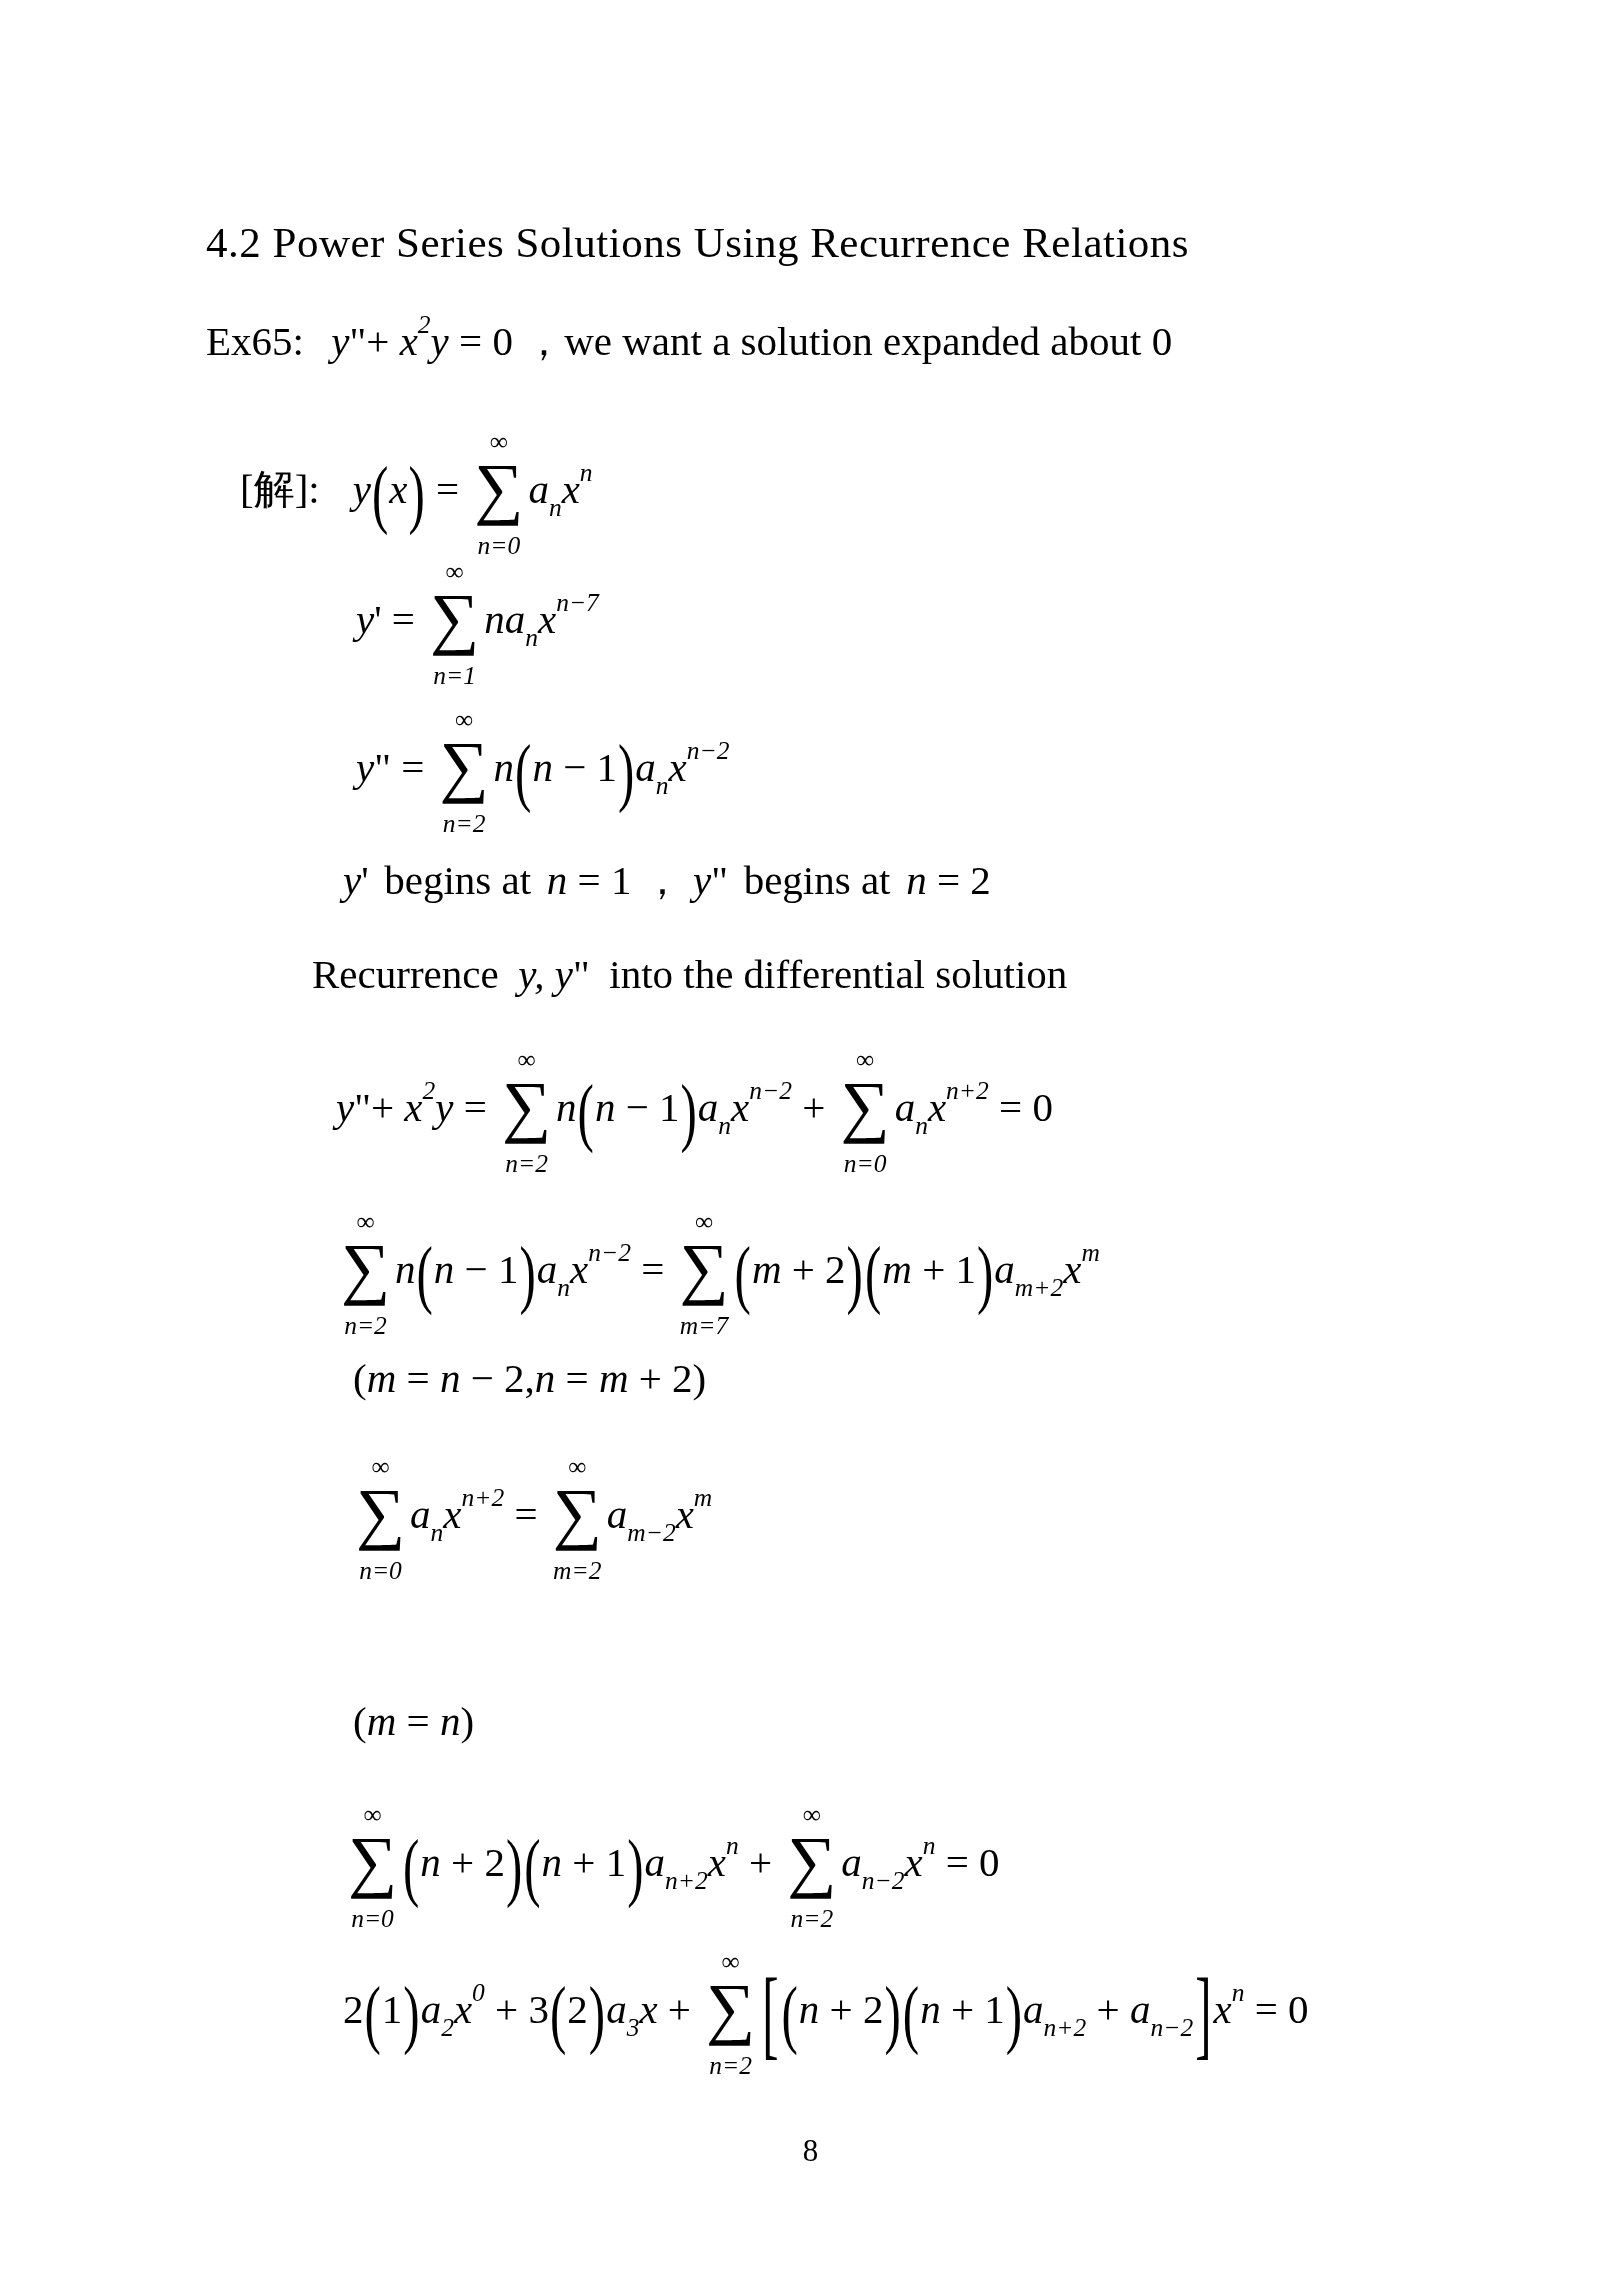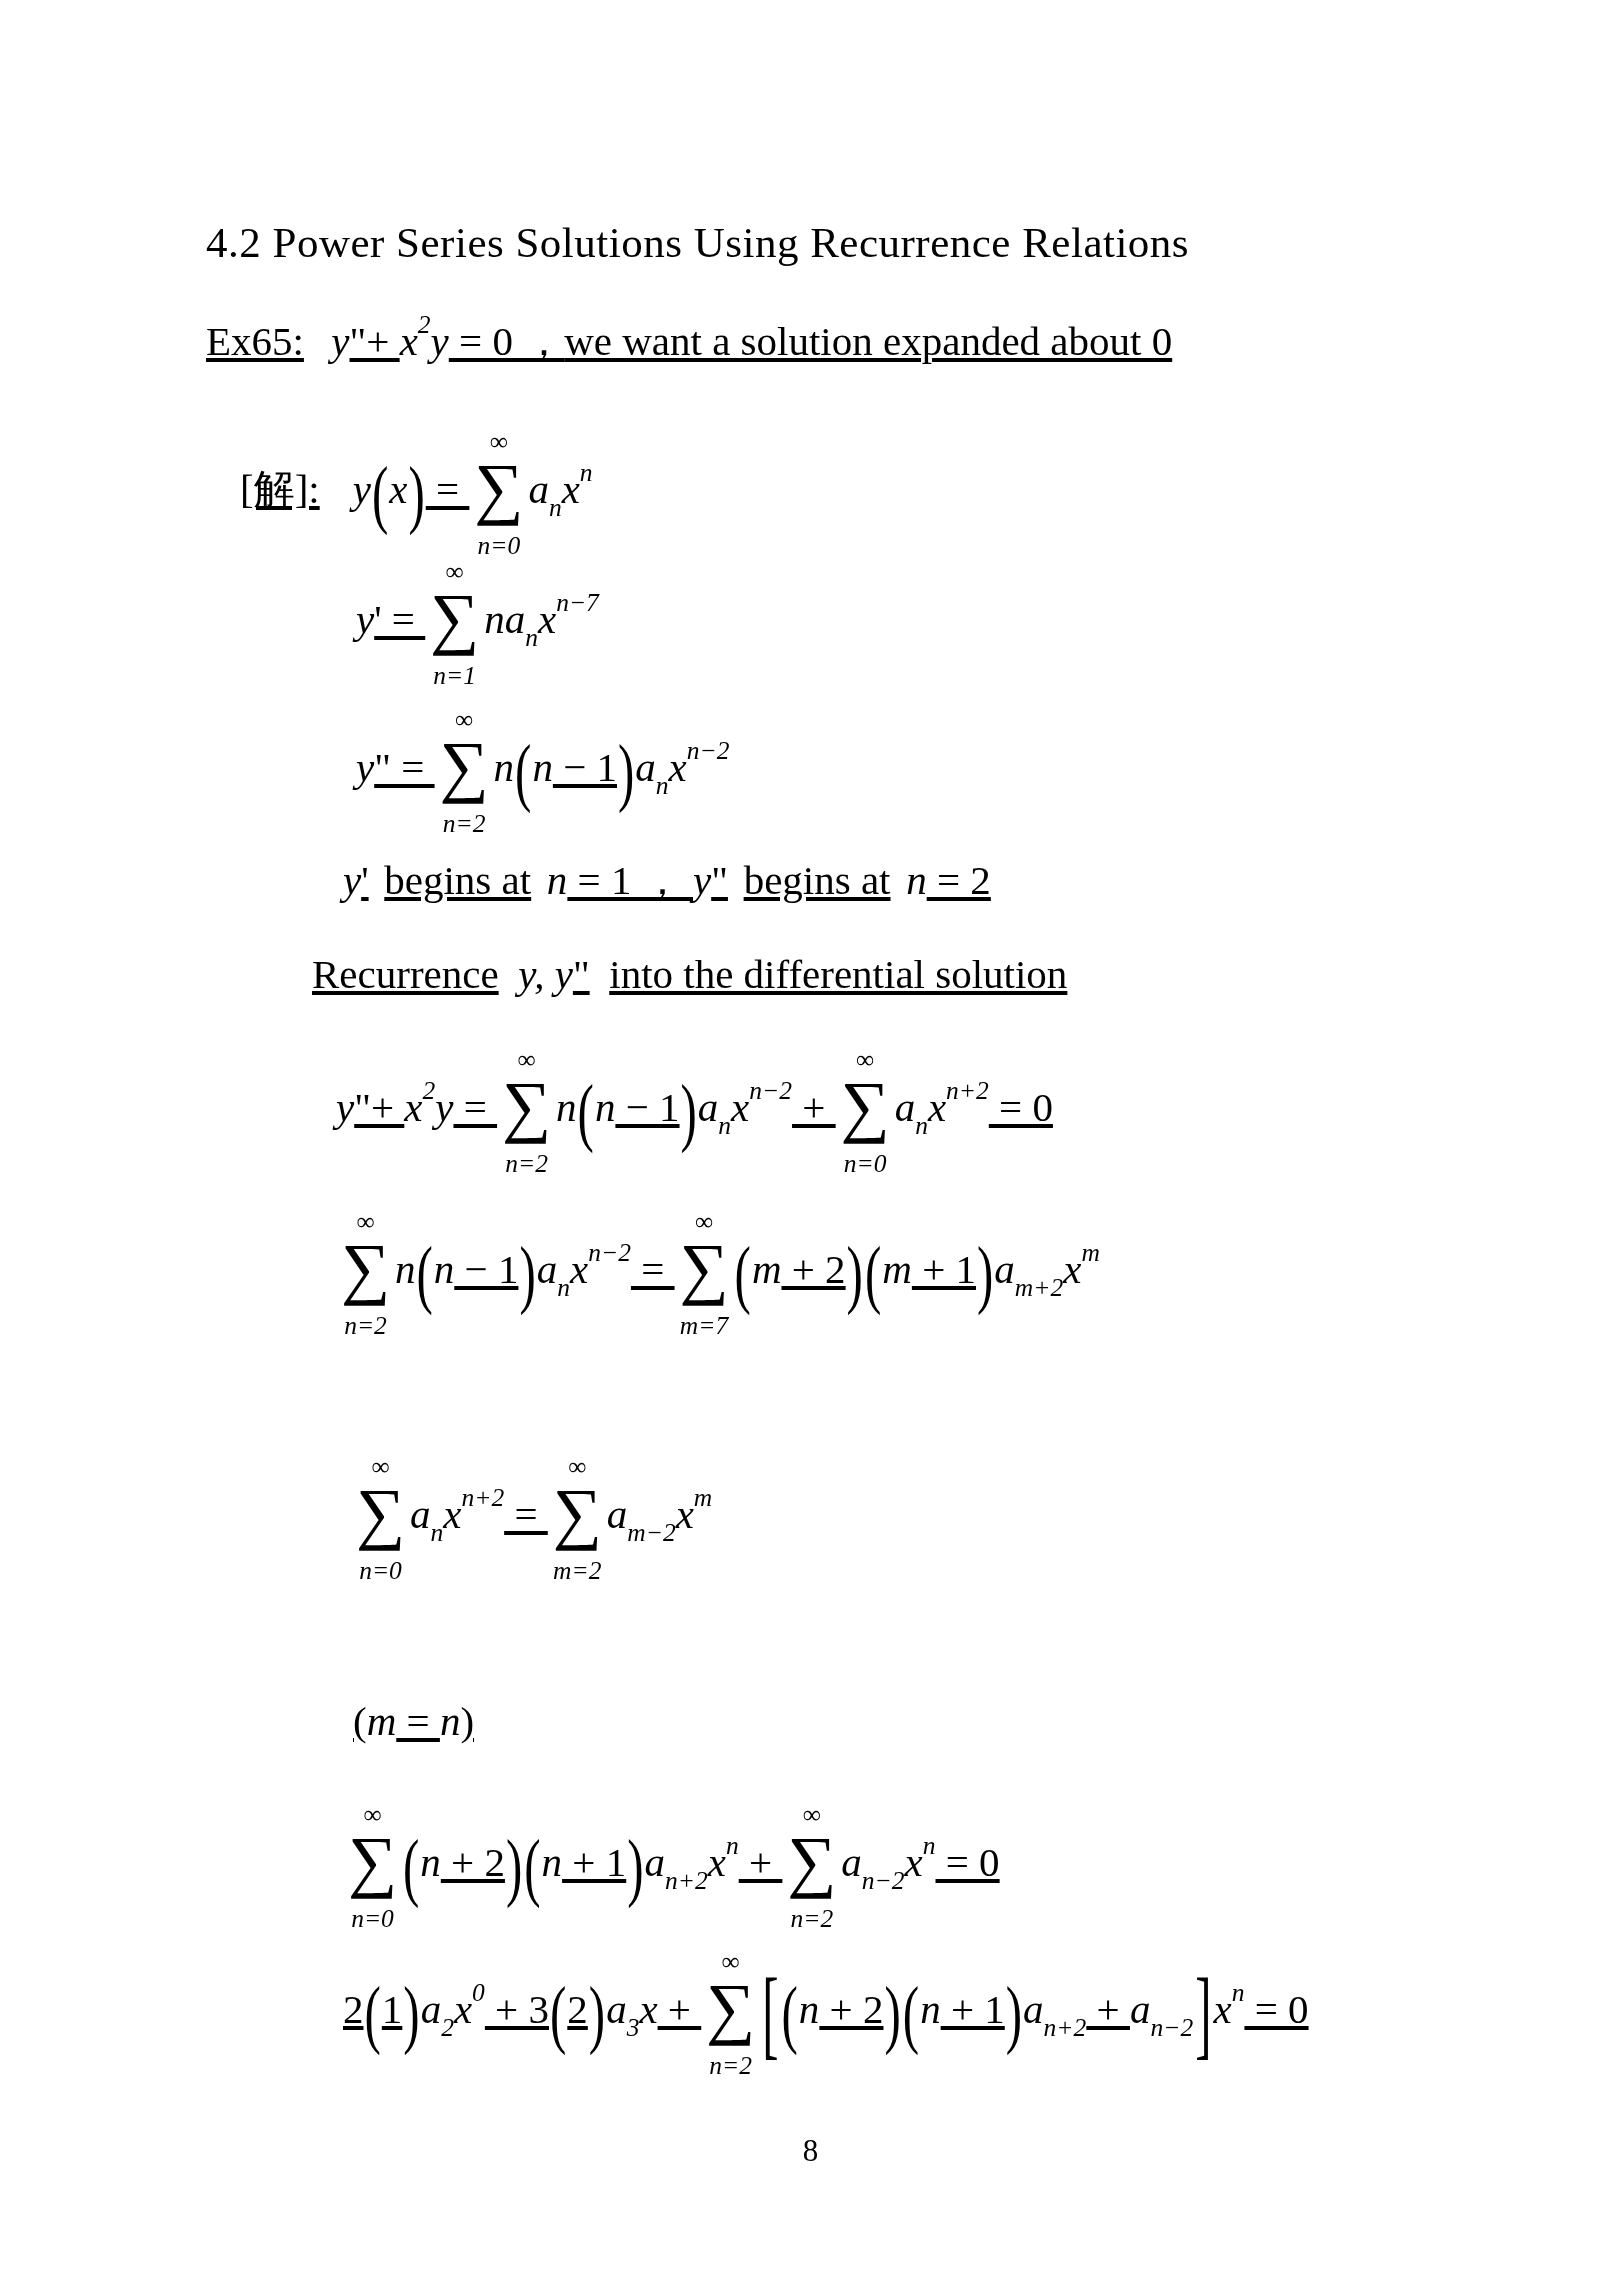--- a/index.html
+++ b/index.html
@@ -19,21 +19,21 @@
     margin:0;
     letter-spacing:0.5px;
     white-space:nowrap;
   }
   .fline{
     position:absolute;
     white-space:nowrap;
     font-size:41px;
     line-height:1.25;
   }
-  .tok-r{font-style:normal;text-decoration:underline;}
+  .tok-r{font-style:normal;}
   .tok-i{font-style:italic;}
   .tok-sp{display:inline-block;}
   .tok-p{
     display:inline-block;
     font-size:49px;
     line-height:1;
     transform:scaleY(1.55);
     vertical-align:middle;
     padding:0 1px;
   }
@@ -135,20 +135,21 @@
   <div class="fline" style="left:336px; top:1209px;"><span class="tok-sum">
         <span class="sum-hi">∞</span>
         <span class="sum-sigma">∑</span>
         <span class="sum-lo">n=2</span>
       </span><span class="tok-i">n</span><span class="tok-p">(</span><span class="tok-i">n</span><span class="tok-r"> − 1</span><span class="tok-p">)</span><span class="tok-vs"><span class="vs-base">a</span><span class="vs-sub">n</span></span><span class="tok-vs"><span class="vs-base">x</span><span class="vs-sup">n−2</span></span><span class="tok-r"> = </span><span class="tok-sum">
         <span class="sum-hi">∞</span>
         <span class="sum-sigma">∑</span>
         <span class="sum-lo">m=7</span>
       </span><span class="tok-p">(</span><span class="tok-i">m</span><span class="tok-r"> + 2</span><span class="tok-p">)</span><span class="tok-p">(</span><span class="tok-i">m</span><span class="tok-r"> + 1</span><span class="tok-p">)</span><span class="tok-vs"><span class="vs-base">a</span><span class="vs-sub">m+2</span></span><span class="tok-vs"><span class="vs-base">x</span><span class="vs-sup">m</span></span></div>
 
+  <div class="fline" style="left:353px; top:1353px;"><span class="tok-r">(</span><span class="tok-i">m</span><span class="tok-r"> = </span><span class="tok-i">n</span><span class="tok-r"> − 2,</span><span class="tok-i">n</span><span class="tok-r"> = </span><span class="tok-i">m</span><span class="tok-r"> + 2)</span></div>
 
   <div class="fline" style="left:351px; top:1454px;"><span class="tok-sum">
         <span class="sum-hi">∞</span>
         <span class="sum-sigma">∑</span>
         <span class="sum-lo">n=0</span>
       </span><span class="tok-vs"><span class="vs-base">a</span><span class="vs-sub">n</span></span><span class="tok-vs"><span class="vs-base">x</span><span class="vs-sup">n+2</span></span><span class="tok-r"> = </span><span class="tok-sum">
         <span class="sum-hi">∞</span>
         <span class="sum-sigma">∑</span>
         <span class="sum-lo">m=2</span>
       </span><span class="tok-vs"><span class="vs-base">a</span><span class="vs-sub">m−2</span></span><span class="tok-vs"><span class="vs-base">x</span><span class="vs-sup">m</span></span></div>

